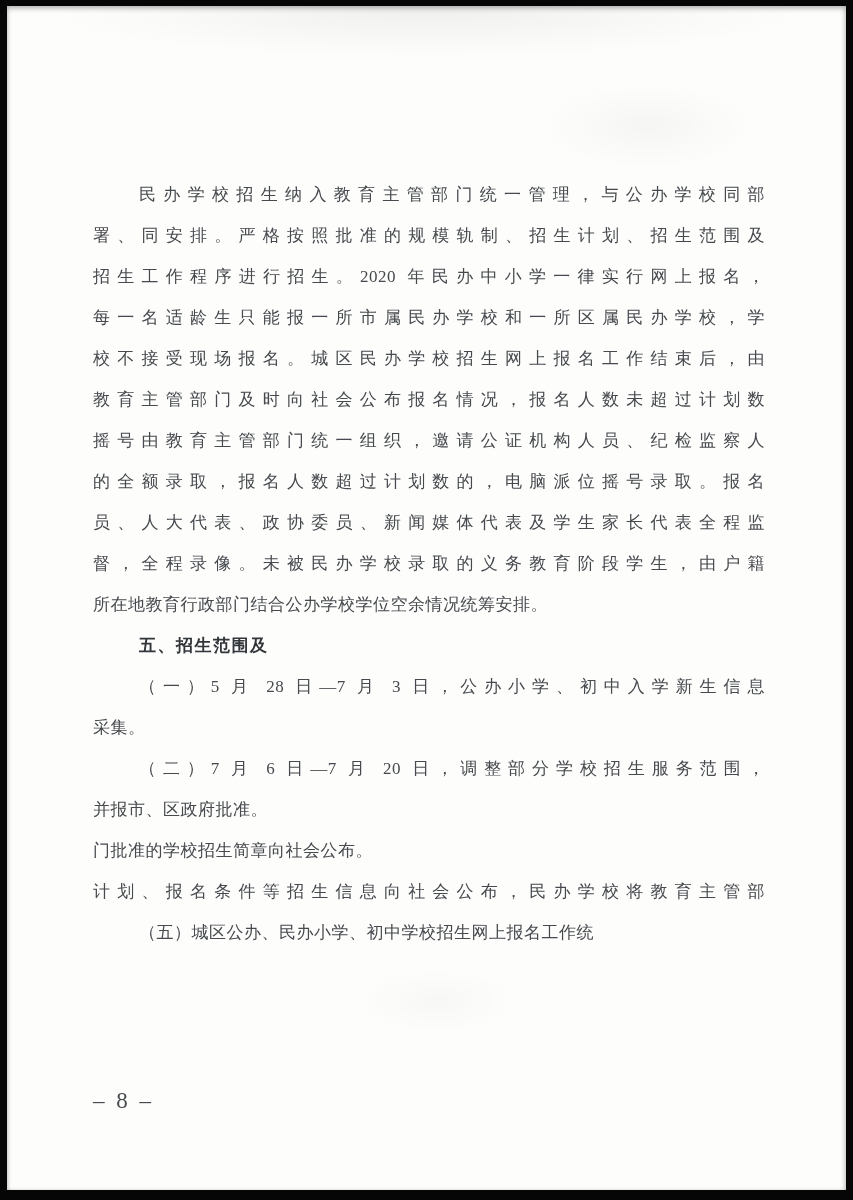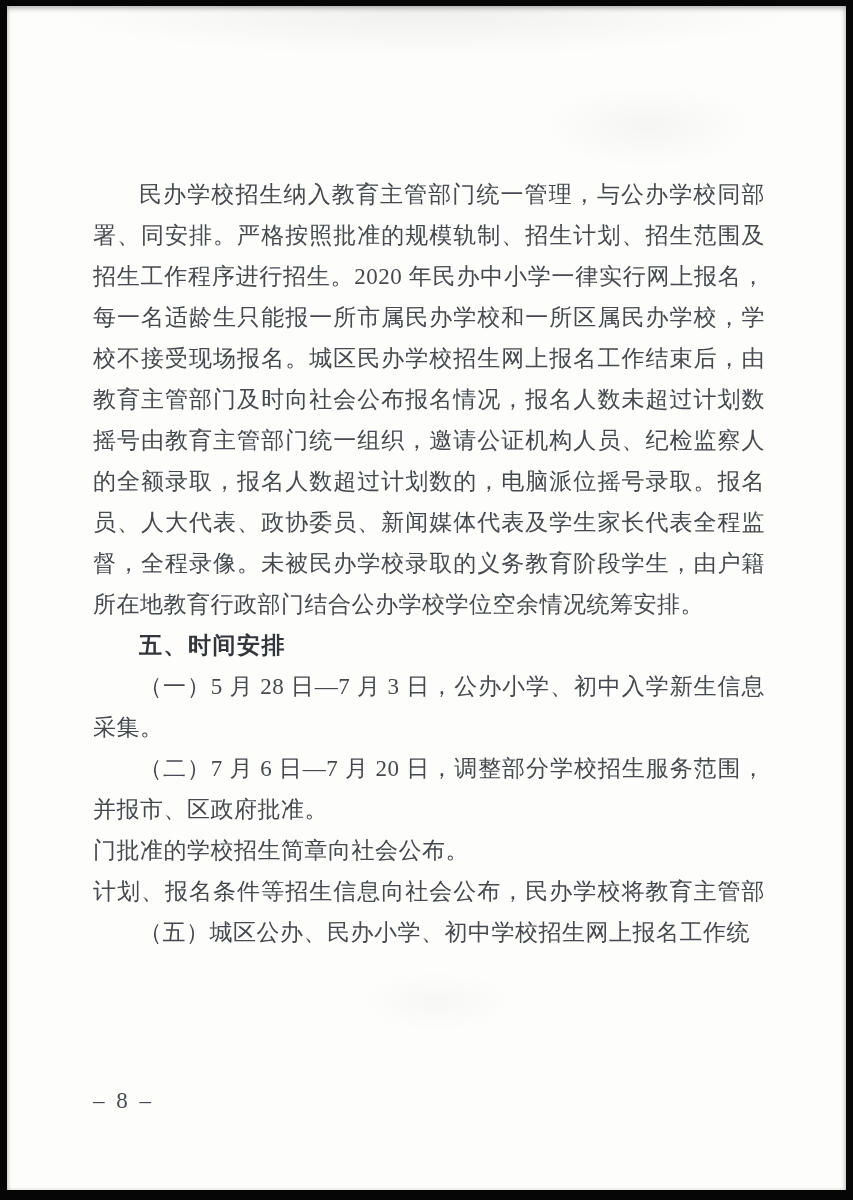--- a/index.html
+++ b/index.html
@@ -40,21 +40,21 @@
   .textblock {
     position: absolute;
     left: 86px;
     top: 168px;
     width: 672px;
   }
 
   .line {
     height: 41px;
     line-height: 41px;
-    font-size: 23px;
+    font-size: 17px;
     letter-spacing: 0.5px;
     color: var(--text-color, #46494d);
     white-space: normal;
   }
 
   
   .line.fill {
     text-align: justify;
     text-align-last: justify;
   }
@@ -95,21 +95,21 @@
           <div class="line fill">每一名适龄生只能报一所市属民办学校和一所区属民办学校，学</div>
           <div class="line fill">校不接受现场报名。城区民办学校招生网上报名工作结束后，由</div>
           <div class="line fill">教育主管部门及时向社会公布报名情况，报名人数未超过计划数</div>
           <div class="line fill">摇号由教育主管部门统一组织，邀请公证机构人员、纪检监察人</div>
           <div class="line fill">的全额录取，报名人数超过计划数的，电脑派位摇号录取。报名</div>
           <div class="line fill">员、人大代表、政协委员、新闻媒体代表及学生家长代表全程监</div>
           <div class="line fill">督，全程录像。未被民办学校录取的义务教育阶段学生，由户籍</div>
           <div class="line">所在地教育行政部门结合公办学校学位空余情况统筹安排。</div>
         </div>
         <div class="para heading">
-          <div class="line first">五、时间安排</div>
+          <div class="line first">五、招生范围及</div>
         </div>
         <div class="para body">
           <div class="line first fill">（一）5 月 28 日—7 月 3 日，公办小学、初中入学新生信息</div>
           <div class="line">采集。</div>
         </div>
         <div class="para body">
           <div class="line first fill">（二）7 月 6 日—7 月 20 日，调整部分学校招生服务范围，</div>
           <div class="line">并报市、区政府批准。</div>
         </div>
         <div class="para body">

